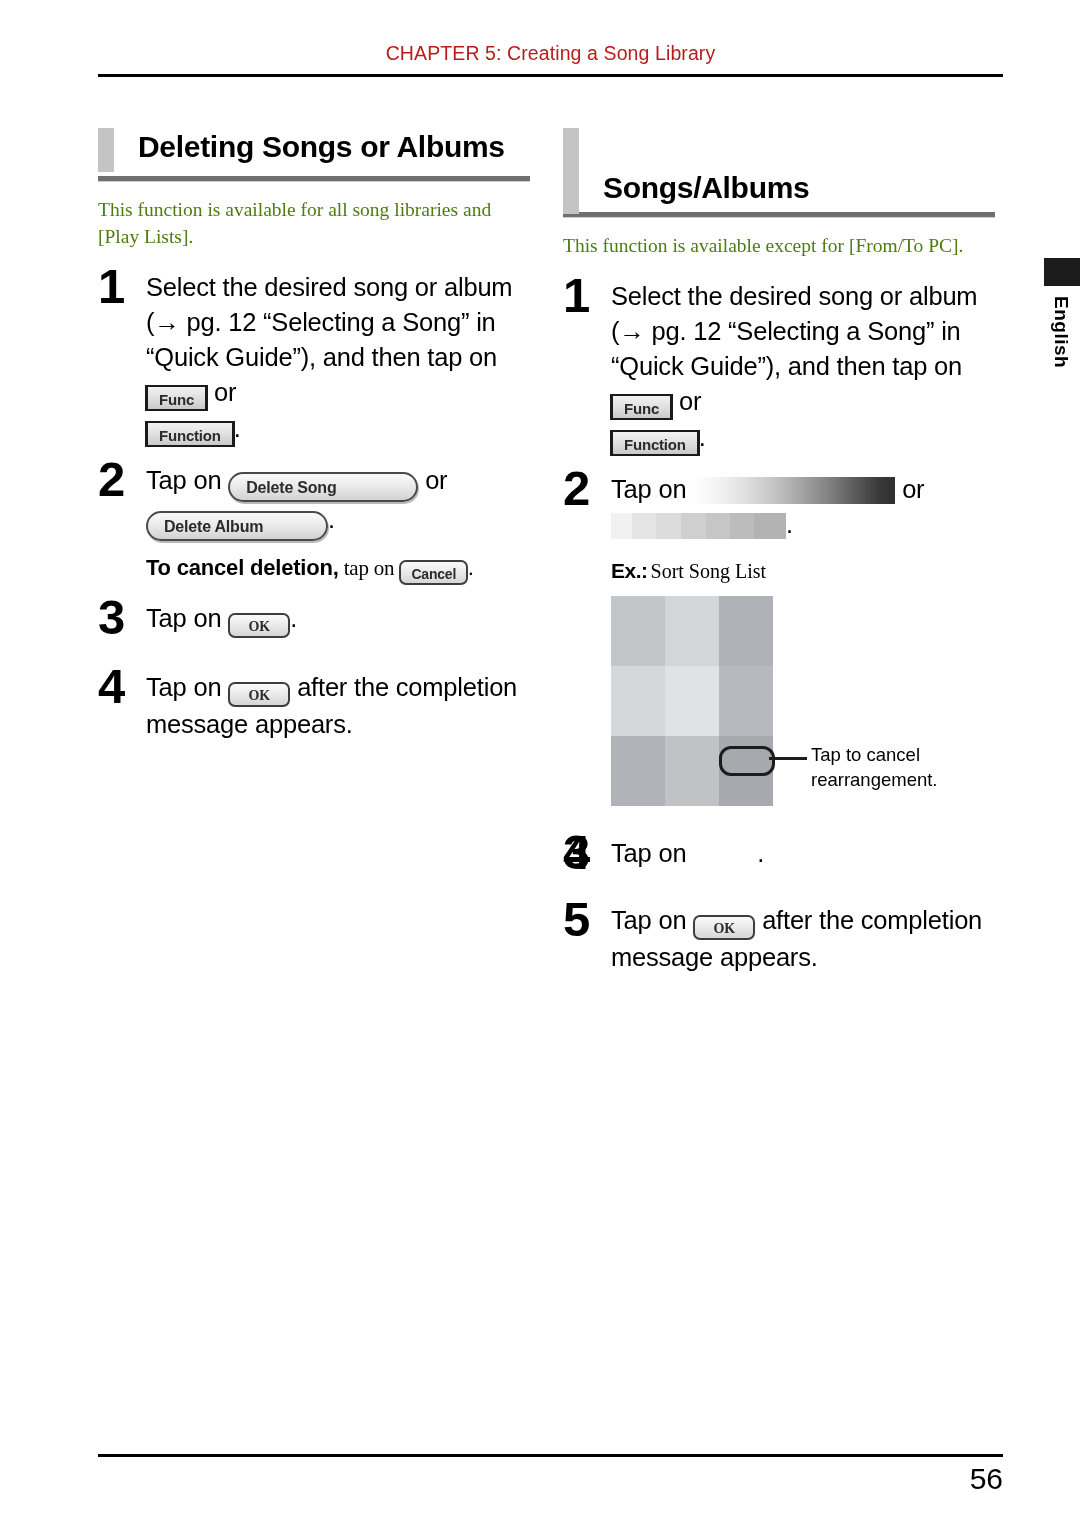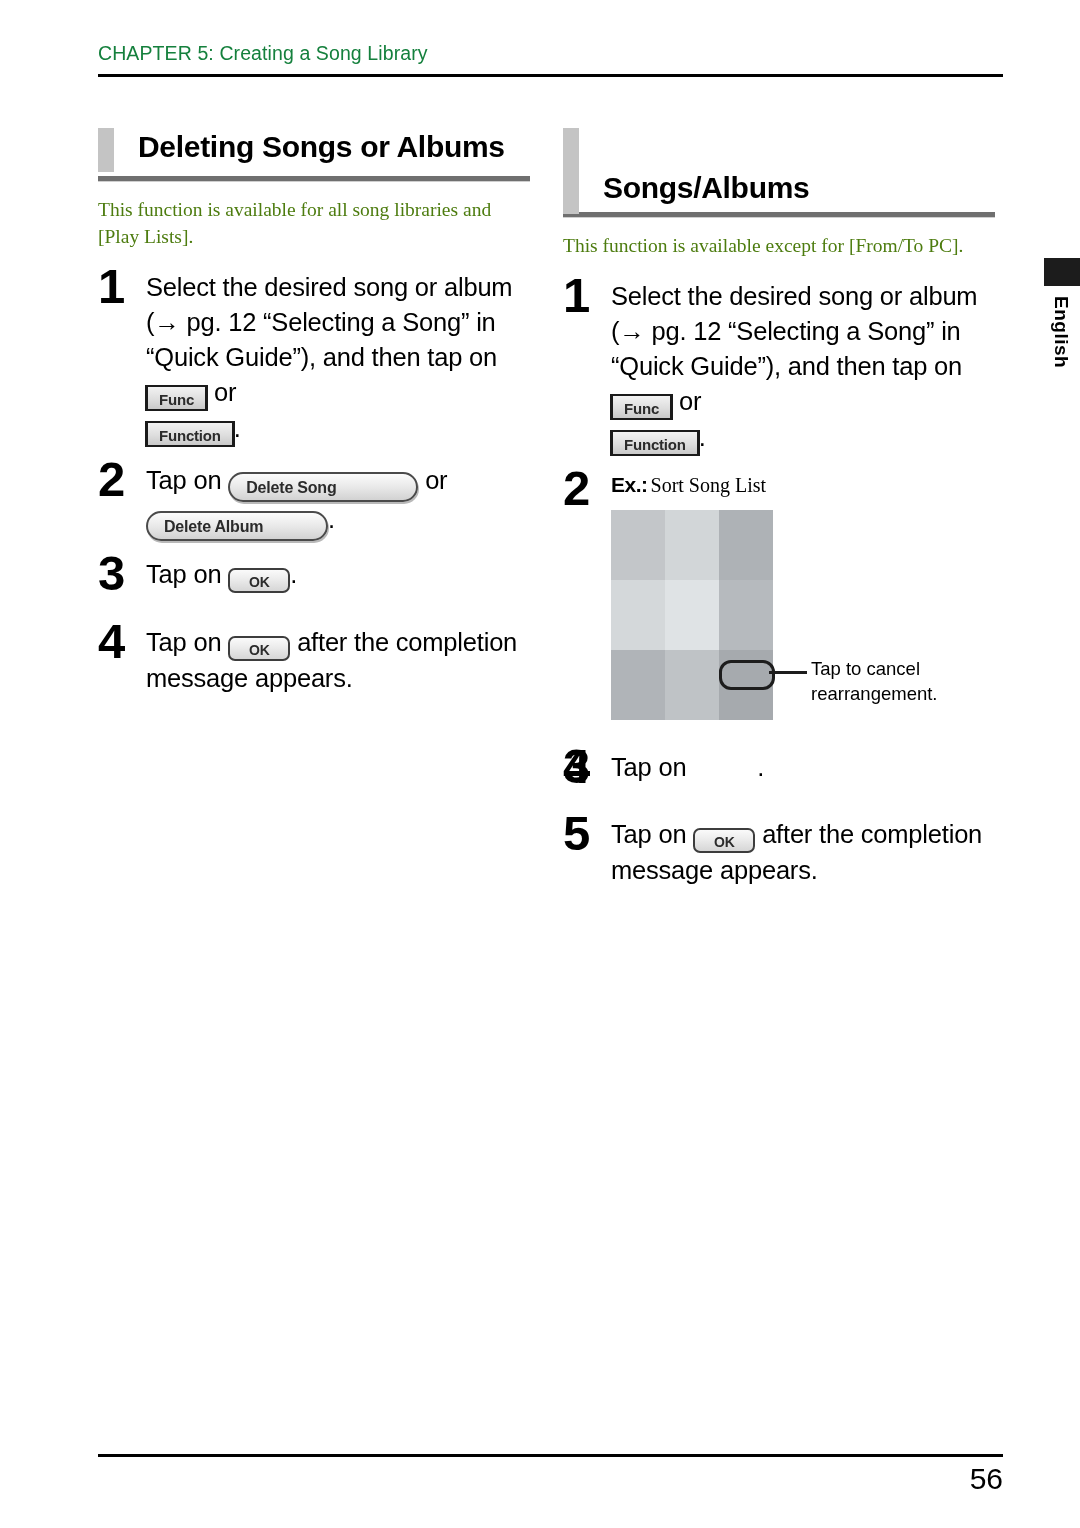--- a/index.html
+++ b/index.html
@@ -15,25 +15,25 @@
     color: #000000;
     overflow: hidden;
   }
 
   
   .page-header {
     position: absolute;
     left: 98px;
     top: 42px;
     width: 905px;
-    text-align: left;
+    text-align: center;
     font-family: "Liberation Sans", sans-serif;
     font-size: 19.5px;
     letter-spacing: 0.1px;
-    color: #15803d;
+    color: #b91c1c;
   }
   .header-rule {
     position: absolute;
     left: 98px;
     top: 74px;
     width: 905px;
     height: 3px;
     background: #000;
   }
 
@@ -177,21 +177,21 @@
   .btn-small {
     height: 25px;
     line-height: 24px;
     font-size: 14px;
     min-width: 58px;
     padding: 0 10px;
     border: 2px solid #3d3d3d;
     border-radius: 7px;
     background: linear-gradient(#fafafa 0%, #ededed 40%, #d6d6d6 100%);
   }
-  .btn-ok     { min-width: 62px; }
+  .btn-ok     { min-width: 62px; font-family: Liberation Serif, serif; }
   .btn-cancel { min-width: 64px; }
 
   
   .btn-blank {
     display: inline-block;
     width: 64px;
     height: 24px;
     vertical-align: -4px;
     background: transparent;
   }
@@ -376,20 +376,23 @@
       <span class="num">1</span>
       <div class="body">
         <span>Select the desired song or album (→ pg. 12 “Selecting a Song” in “Quick Guide”), and then tap on </span><span class="btn btn-bracket">Func</span><span> or </span><br><span class="btn btn-bracket">Function</span><span>.</span>
       </div>
     </div>
 
     <div class="step">
       <span class="num">2</span>
       <div class="body">
         <span>Tap on </span><span class="btn btn-pill" style="width:190px">Delete Song</span><span> or </span><br><span class="btn btn-pill" style="width:182px">Delete Album</span><span>.</span>
+        <div class="note">
+          <b>To cancel deletion,</b><span> tap on </span><span class="btn btn-small btn-cancel">Cancel</span><span>.</span>
+        </div>
       </div>
     </div>
 
     <div class="step">
       <span class="num">3</span>
       <div class="body">
         <span>Tap on </span><span class="btn btn-small btn-ok">OK</span><span>.</span>
       </div>
     </div>
 
@@ -417,20 +420,23 @@
 
     <div class="step">
       <span class="num">1</span>
       <div class="body">
         <span>Select the desired song or album (→ pg. 12 “Selecting a Song” in “Quick Guide”), and then tap on </span><span class="btn btn-bracket">Func</span><span> or </span><br><span class="btn btn-bracket">Function</span><span>.</span>
       </div>
     </div>
 
     <div class="step">
       <span class="num">2</span>
+      <div class="body">
+        <span>Tap on </span><span class="grad-bar grad-bar-dark"></span><span> or </span><br><span class="grad-bar grad-bar-light"></span><span>.</span>
+      </div>
     </div>
 
   </div>
 
   <div class="ex-line">
     <span class="ex-label">Ex.:</span><span>Sort Song List</span>
   </div>
 
   <div class="figure">
     <div class="shot">

